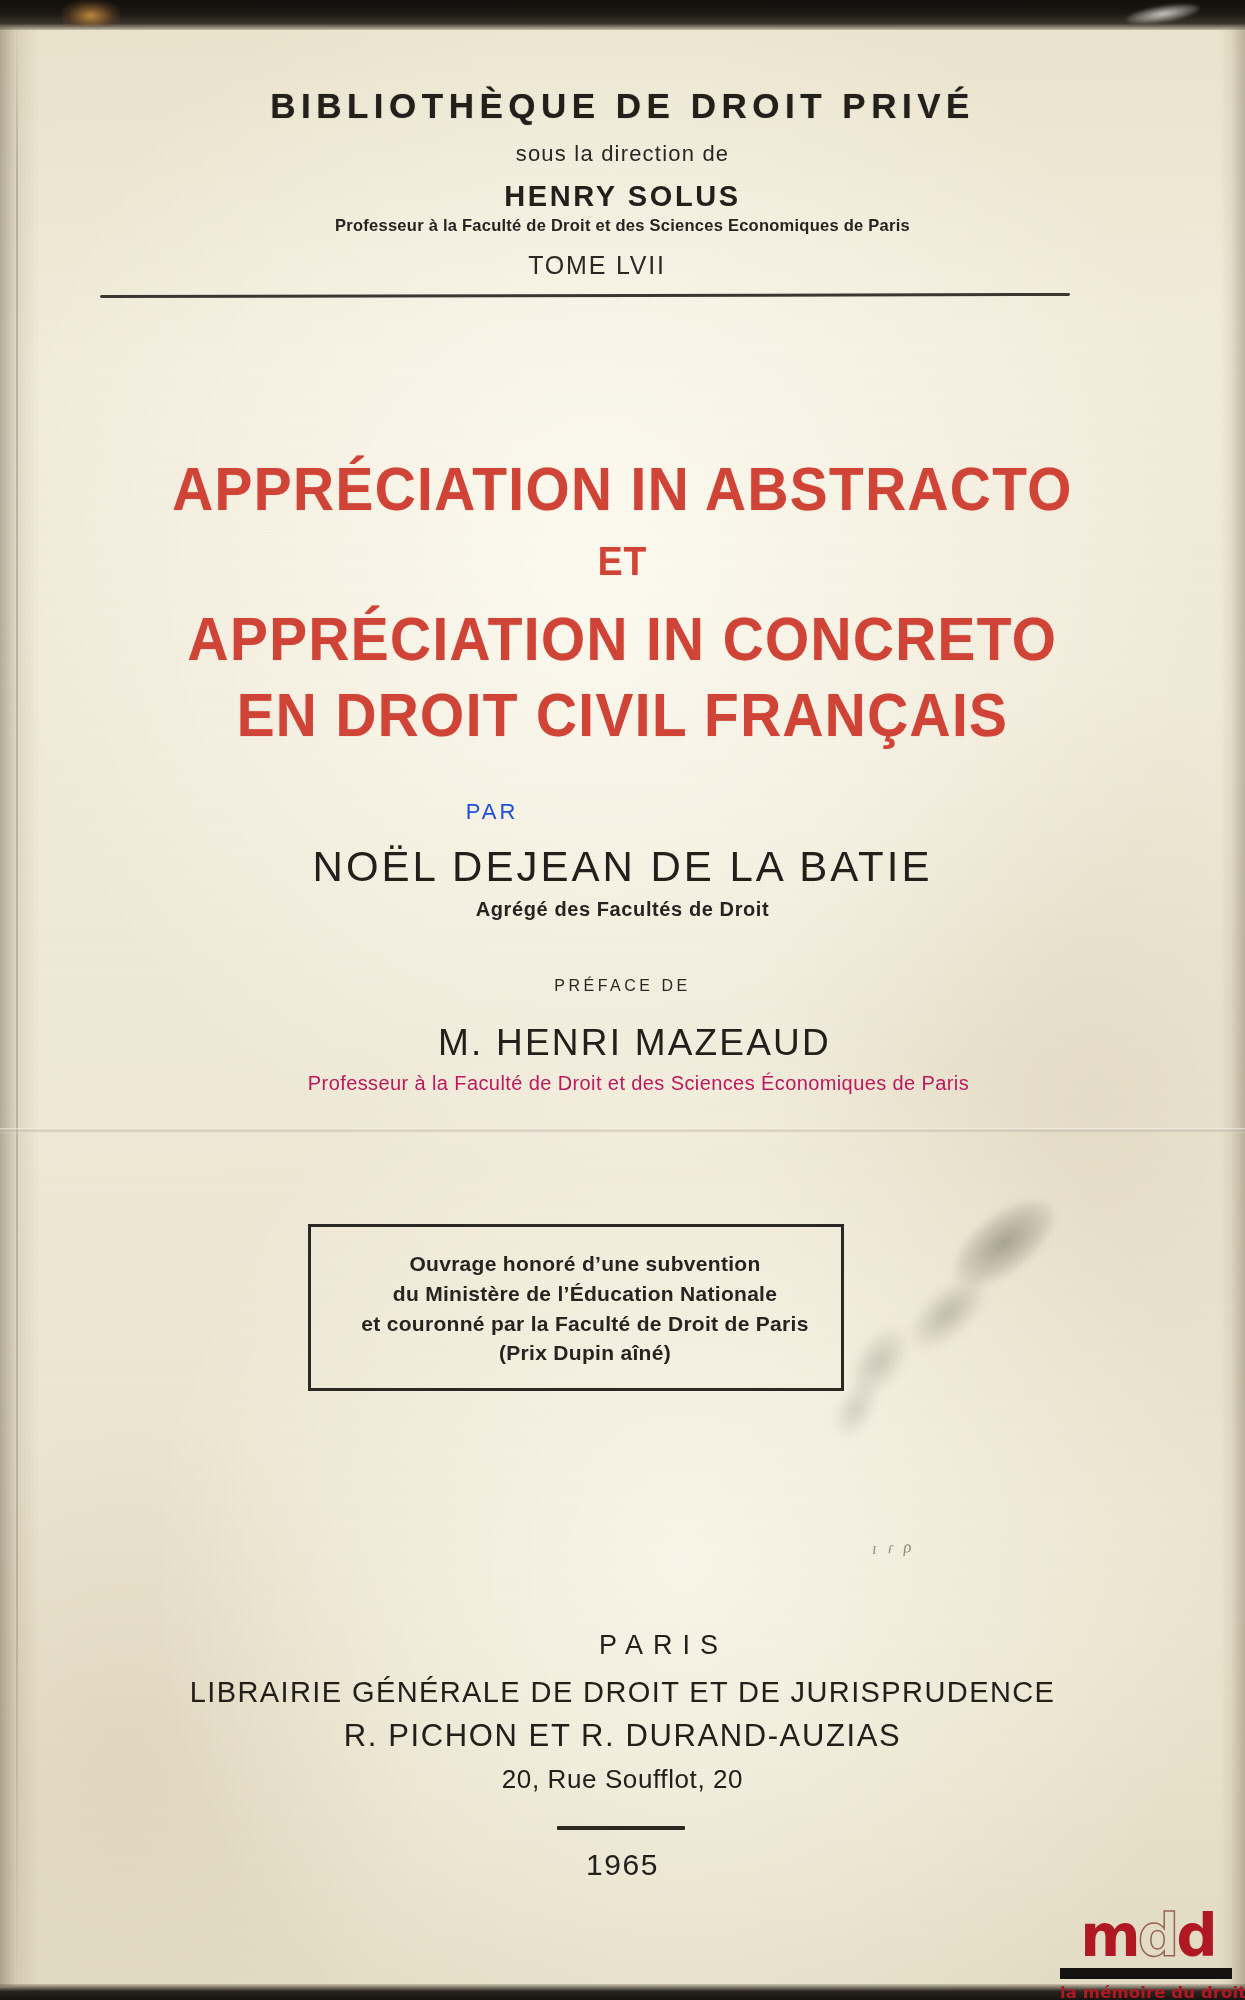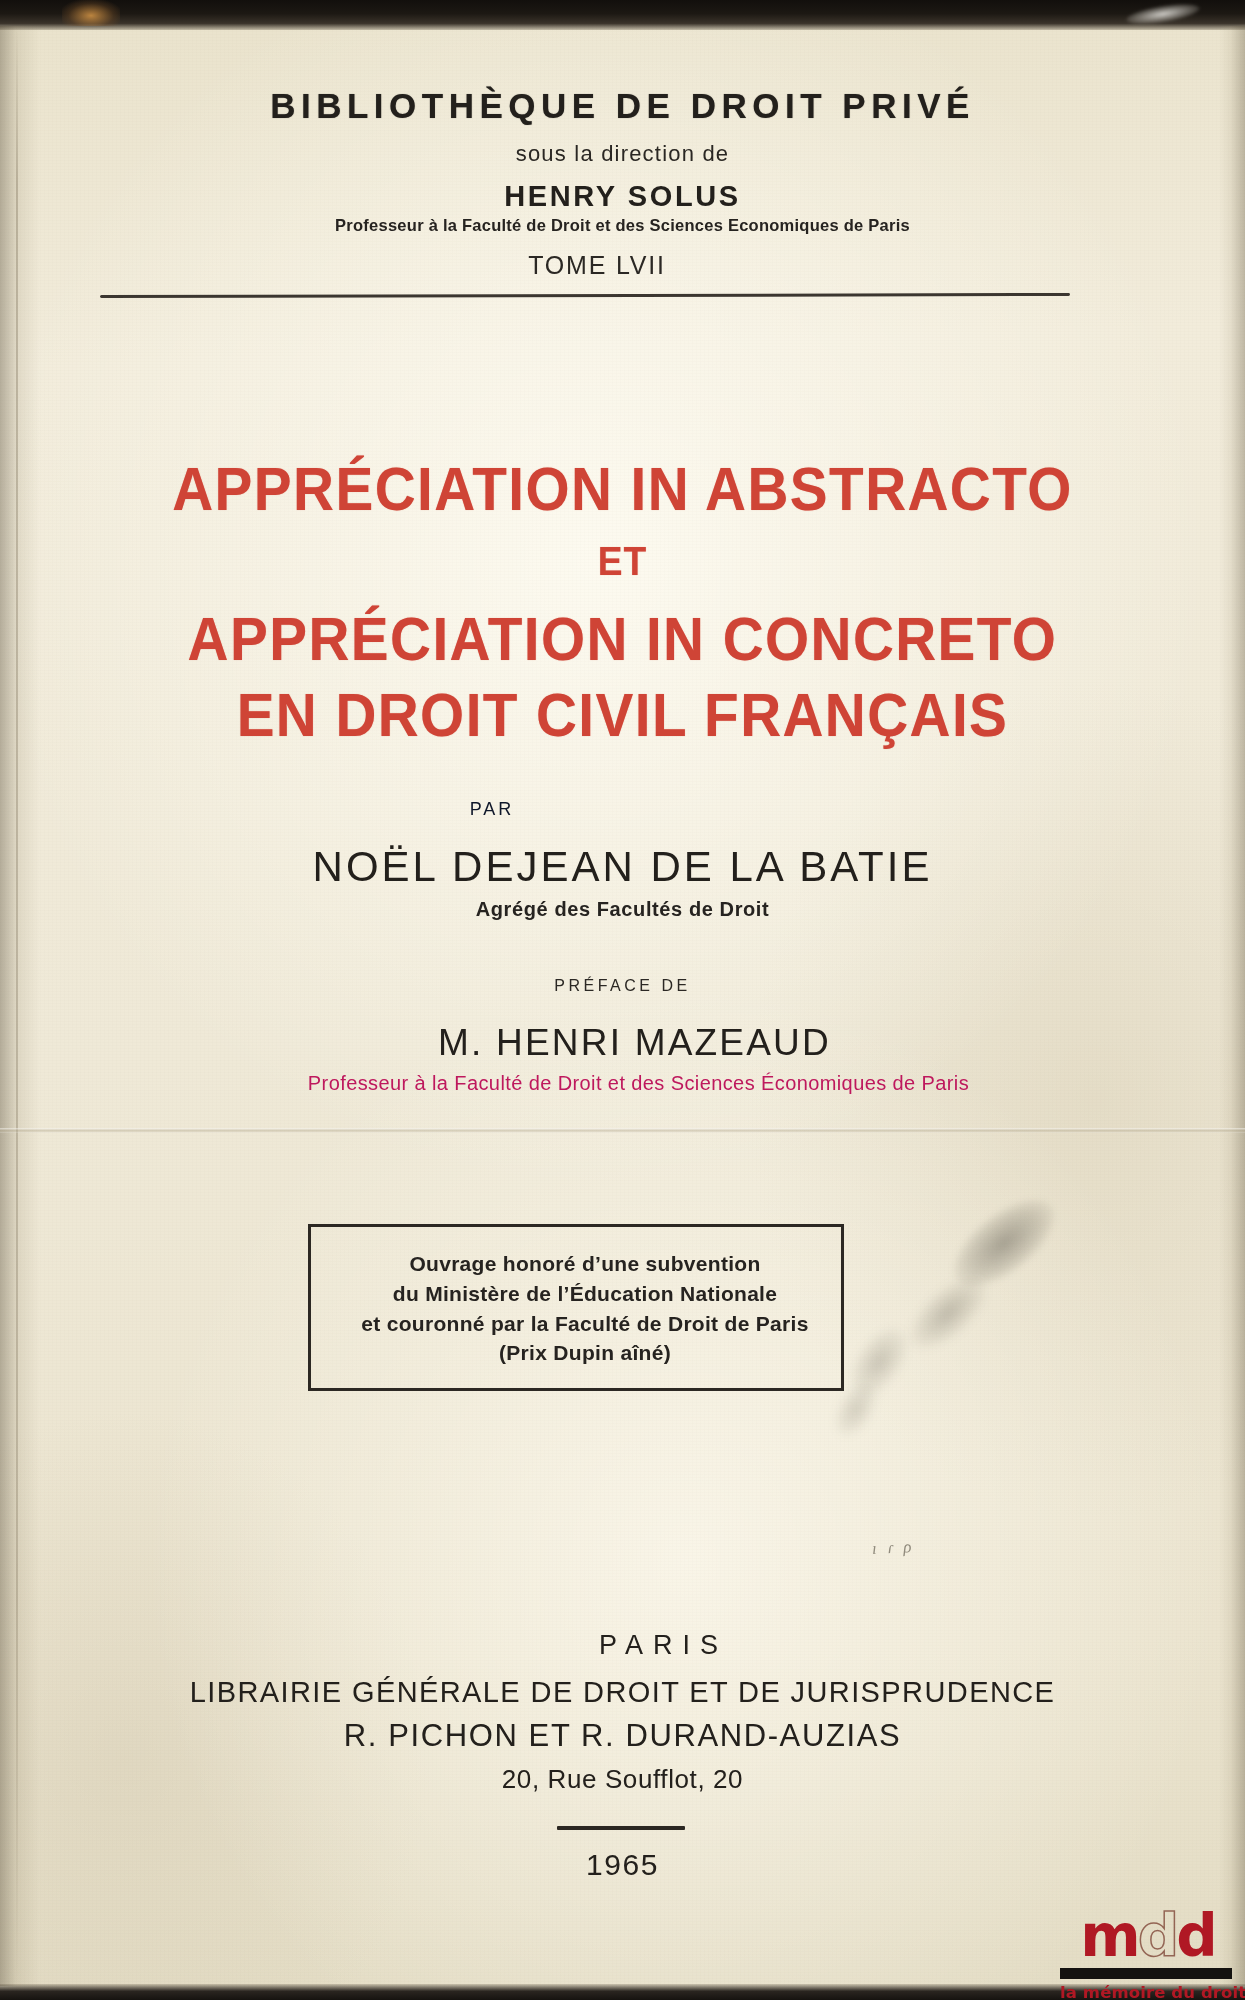--- a/index.html
+++ b/index.html
@@ -230,24 +230,24 @@
   }
   .title-l1 { top: 454px; font-size: 61px; letter-spacing: 1.5px; }
   .title-et { top: 539px; font-size: 40px; letter-spacing: 1px; }
   .title-l3 { top: 604px; font-size: 61px; letter-spacing: 1.5px; }
   .title-l4 { top: 680px; font-size: 61px; letter-spacing: 1.5px; }
 
   .par {
     position: absolute;
     left: 0; top: 799px;
     width: 984px;
-    font-size: 18px;
+    font-size: 22px;
     font-weight: 400;
     letter-spacing: 3px;
-    color: #0f172a;
+    color: #1d4ed8;
   }
   .author {
     position: absolute;
     left: 0; top: 843px;
     width: 1245px;
     font-size: 42px;
     font-weight: 400;
     letter-spacing: 3px;
     color: #23201c;
   }

